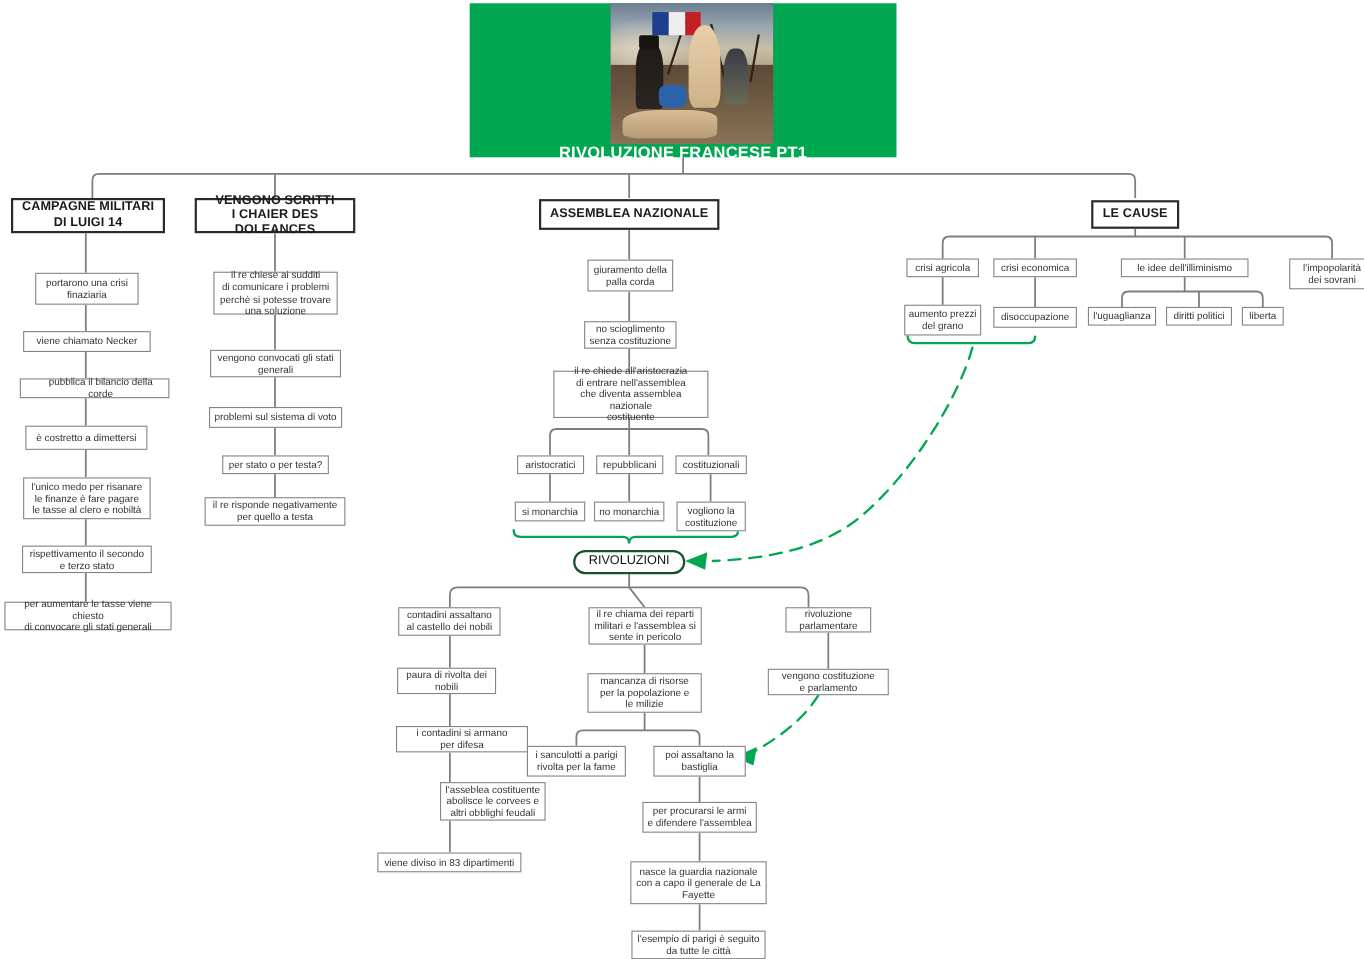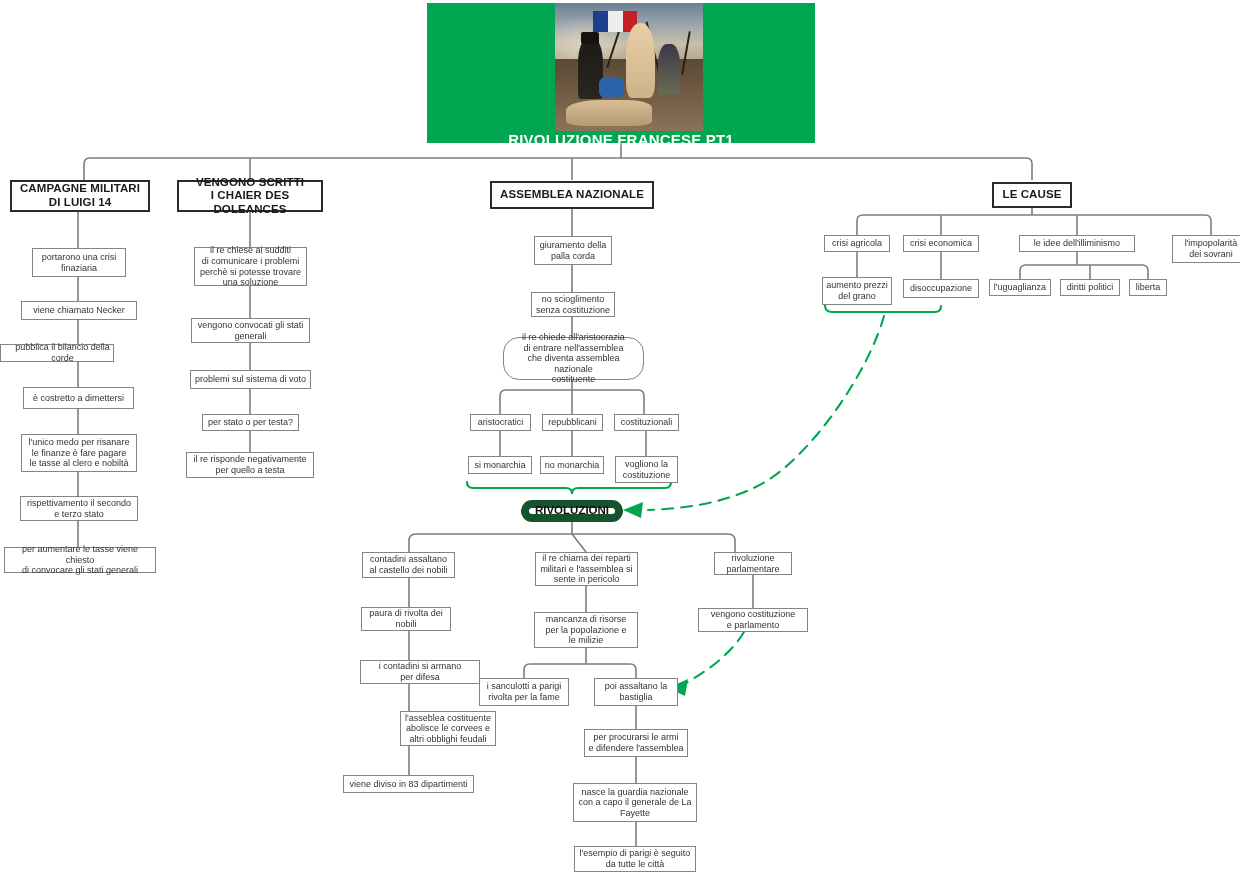--- a/index.html
+++ b/index.html
@@ -142,23 +142,23 @@
     color: #1b1b1b;
     letter-spacing: .1px;
   }
   .node.sub {
     border: 1px solid #848484;
     font-size: 9px;
     color: #333333;
     padding: 1px 3px;
   }
   .node.hub {
-    border: 8px solid #14532d;
+    border: 2px solid #14532d;
     border-radius: 11px;
-    font-weight: bold;
+    font-weight: normal;
     font-size: 11.5px;
     color: #111111;
   }
 </style>
 </head>
 <body>
 
 <div id="canvas">
 
   <svg id="edges" viewBox="0 0 1240 872" xmlns="http://www.w3.org/2000/svg">
@@ -252,21 +252,21 @@
     </div>
     <div class="title-label">RIVOLUZIONE FRANCESE PT1</div>
   </div>
 
   <div class="node main" style="left:10px; top:180px; width:140px; height:32px;">CAMPAGNE MILITARI
 DI LUIGI 14</div>
 
   <div class="node sub" style="left:32px; top:248px; width:94px; height:29px;">portarono una crisi
 finaziaria</div>
   <div class="node sub" style="left:21px; top:301px; width:116px; height:19px;">viene chiamato Necker</div>
-  <div class="node sub" style="left:0; top:344px; width:114px; height:18px;padding-left:14px;">pubblica il bilancio della corde</div>
+  <div class="node sub" style="left:18px; top:344px; width:136px; height:18px;padding-left:14px;">pubblica il bilancio della corde</div>
   <div class="node sub" style="left:23px; top:387px; width:111px; height:22px;">è costretto a dimettersi</div>
   <div class="node sub" style="left:21px; top:434px; width:116px; height:38px;">l'unico medo per risanare
 le finanze è fare pagare
 le tasse al clero e nobiltà</div>
   <div class="node sub" style="left:20px; top:496px; width:118px; height:25px;">rispettivamento il secondo
 e terzo stato</div>
   <div class="node sub" style="left:4px; top:547px; width:152px; height:26px;">per aumentare le tasse viene chiesto
 di convocare gli stati generali</div>
 
   <div class="node main" style="left:177px; top:180px; width:146px; height:32px;">VENGONO SCRITTI
@@ -282,21 +282,21 @@
   <div class="node sub" style="left:202px; top:414px; width:97px; height:17px;">per stato o per testa?</div>
   <div class="node sub" style="left:186px; top:452px; width:128px; height:26px;">il re risponde negativamente
 per quello a testa</div>
 
   <div class="node main" style="left:490px; top:181px; width:164px; height:28px;">ASSEMBLEA NAZIONALE</div>
 
   <div class="node sub" style="left:534px; top:236px; width:78px; height:29px;">giuramento della
 palla corda</div>
   <div class="node sub" style="left:531px; top:292px; width:84px; height:25px;">no scioglimento
 senza costituzione</div>
-  <div class="node sub" style="left:503px; top:337px; width:141px; height:43px;border-radius:16px;">il re chiede all'aristocrazia
+  <div class="node sub" style="left:503px; top:337px; width:141px; height:43px;">il re chiede all'aristocrazia
 di entrare nell'assemblea
 che diventa assemblea nazionale
 costituente</div>
 
   <div class="node sub" style="left:470px; top:414px; width:61px; height:17px;">aristocratici</div>
   <div class="node sub" style="left:542px; top:414px; width:61px; height:17px;">repubblicani</div>
   <div class="node sub" style="left:614px; top:414px; width:65px; height:17px;">costituzionali</div>
 
   <div class="node sub" style="left:468px; top:456px; width:64px; height:18px;">si monarchia</div>
   <div class="node sub" style="left:540px; top:456px; width:64px; height:18px;">no monarchia</div>

